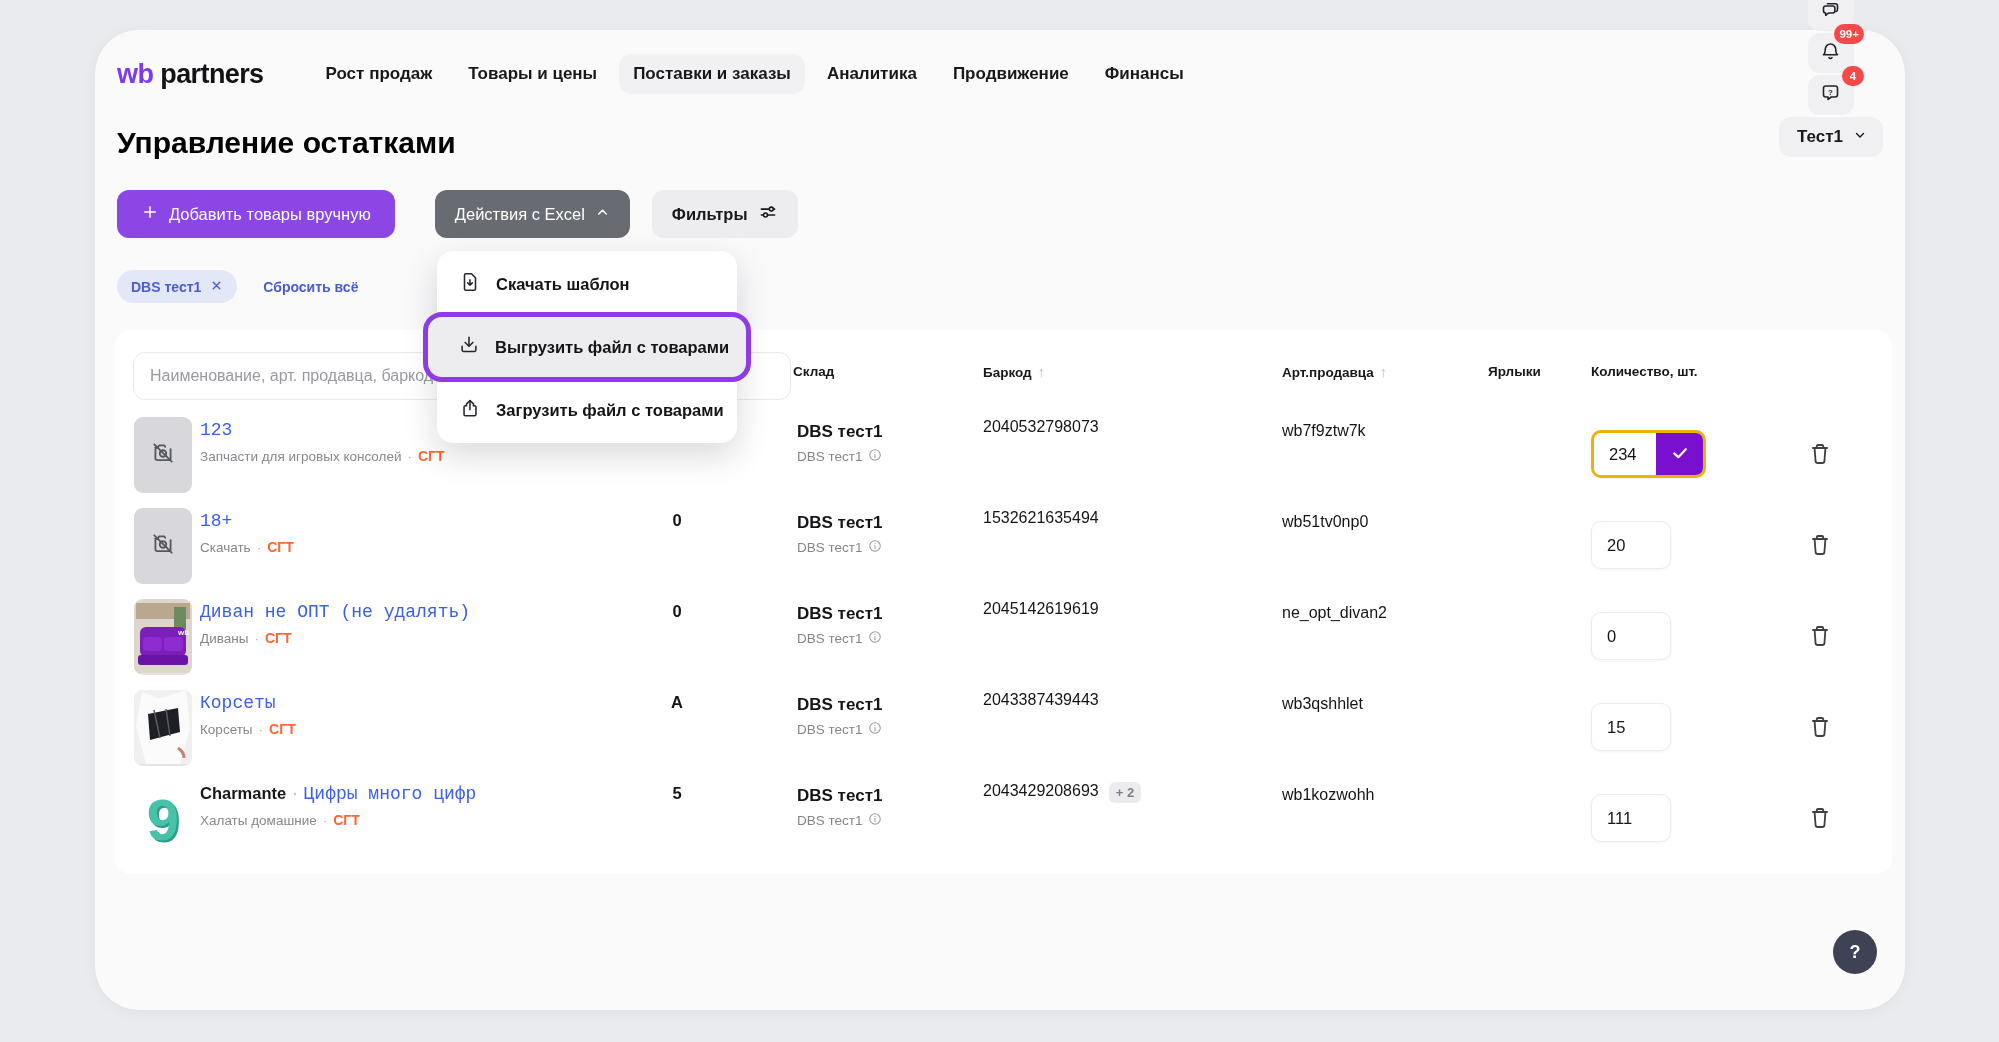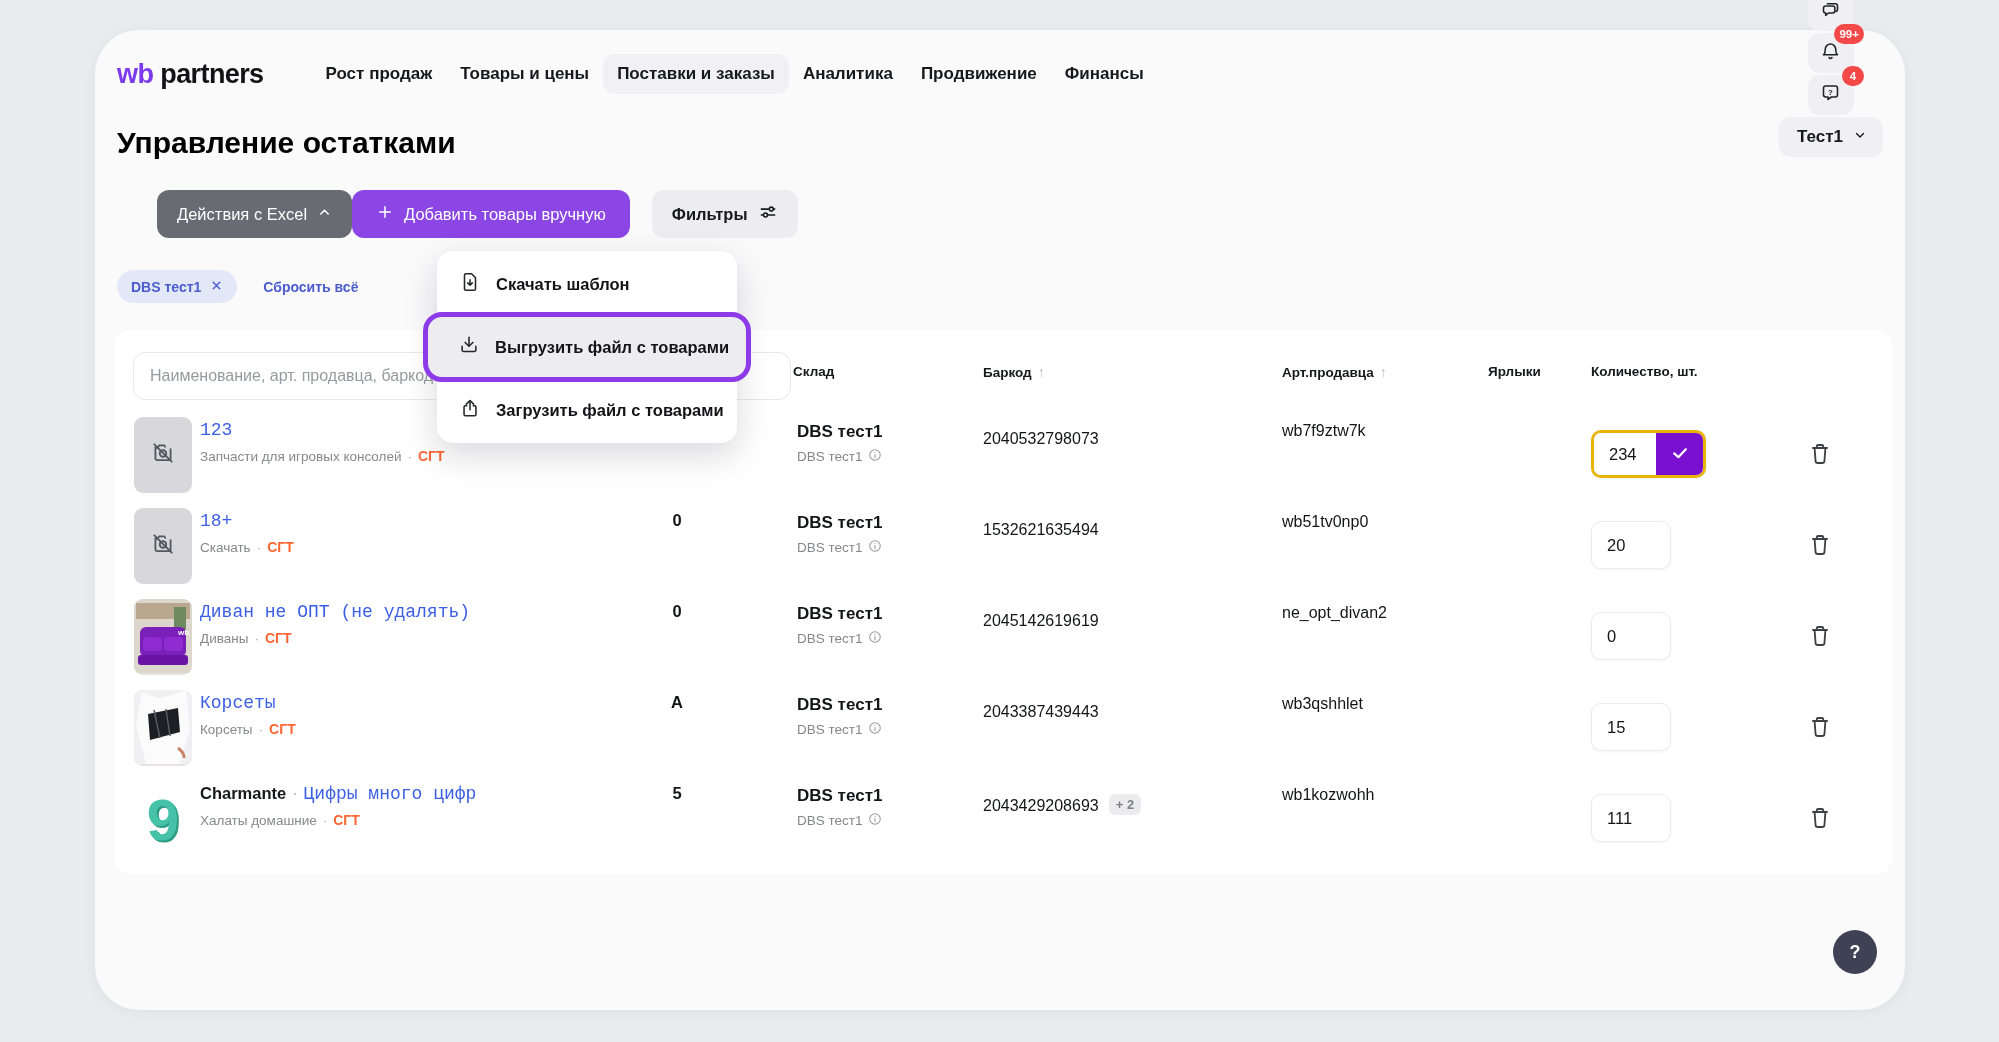--- a/index.html
+++ b/index.html
@@ -20,21 +20,21 @@
 
   
   .topbar {
     position:absolute; left:0; top:0; width:100%; height:88px;
     display:flex; align-items:center; padding:0 22px 0 22px;
     background:transparent;
   }
   .logo { display:flex; align-items:baseline; gap:7px; font-weight:800; font-size:27px; letter-spacing:-.6px; }
   .logo .wb { color:#7c3bec; }
   .logo .partners { color:#131316; }
-  .nav { display:flex; align-items:center; margin-left:48px; }
+  .nav { display:flex; align-items:center; margin-left:48px; gap:8px; }
   .nav-item {
     font-size:17px; font-weight:700; color:#17181a; padding:10px 14px; border-radius:12px;
     white-space:nowrap; cursor:pointer;
   }
   .nav-item.active { background:#f1f1f4; }
   .topbar-right { margin-left:auto; display:flex; align-items:center; gap:2px;flex-direction:column; }
   .icon-btn {
     position:relative; width:46px; height:40px; border-radius:12px; background:#f0f0f3;
     display:flex; align-items:center; justify-content:center; cursor:pointer; border:none;
   }
@@ -104,21 +104,21 @@
   .prod-link { font-size:18px; font-weight:500; color:#3b5fe5; text-decoration:none; cursor:pointer;font-family:Liberation Mono, monospace; }
   .cell-cat { position:absolute; left:85px; top:38px; font-size:13.5px; color:#87888d; white-space:nowrap; }
   .dot-sep { color:#a8a9ae; margin:0 6px; }
   .tag-sgt { font-size:14px; font-weight:700; color:#ff6633; }
 
   .cell-stock { position:absolute; left:520px; top:10px; width:84px; text-align:center; font-size:16.5px; font-weight:600; color:#141519; }
   .cell-wh { position:absolute; left:682px; top:12px; }
   .wh-main { font-size:17px; font-weight:700; color:#141519; }
   .wh-sub { margin-top:6px; font-size:13.5px; color:#85868b; display:flex; align-items:center; gap:5px; }
   .wh-sub svg { width:14px; height:14px; stroke:#9a9ba1; }
-  .cell-barcode { position:absolute; left:868px; top:20px; font-size:16px; font-weight:500; color:#141519; display:flex; align-items:flex-end; gap:10px; }
+  .cell-barcode { position:absolute; left:868px; top:8px; font-size:16px; font-weight:500; color:#141519; display:flex; align-items:flex-start; gap:10px; }
   .extra-badge { background:#ececef; color:#7d7f85; font-size:13px; font-weight:600; border-radius:6px; padding:3px 7px; }
   .cell-article { position:absolute; left:1167px; top:12px; font-size:16px; font-weight:500; color:#141519; }
 
   .qty-box {
     position:absolute; left:1476px; top:20px; width:80px; height:48px;
     border:1px solid #ececee; border-radius:10px; background:#fff;
     box-shadow:0 1px 3px rgba(0,0,0,.05);
     font-family:inherit; font-size:16.5px; color:#141519; padding:0 0 0 15px; outline:none;
   }
   .qty-group {
@@ -208,35 +208,35 @@
                 <path d="m6 9.5 6 6 6-6"></path>
               </svg>
           </span>
         </button>
       </div>
     </div>
 
     <h1 class="page-title">Управление остатками</h1>
 
     <div class="toolbar">
+      <button class="btn btn-primary">
+        <span>
+          <svg viewBox="0 0 24 24" fill="none" stroke-width="2" stroke-linecap="round">
+              <path d="M12 5v14M5 12h14"></path>
+            </svg>
+        </span>
+        <span>Добавить товары вручную</span>
+      </button>
       <button class="btn btn-dark">
         <span>Действия с Excel</span>
         <span>
           <svg viewBox="0 0 24 24" fill="none" stroke-width="2.4" stroke-linecap="round" stroke-linejoin="round">
               <path d="m6 14.5 6-6 6 6"></path>
             </svg>
         </span>
-      </button>
-      <button class="btn btn-primary">
-        <span>
-          <svg viewBox="0 0 24 24" fill="none" stroke-width="2" stroke-linecap="round">
-              <path d="M12 5v14M5 12h14"></path>
-            </svg>
-        </span>
-        <span>Добавить товары вручную</span>
       </button>
       <button class="btn btn-light">
         <span>Фильтры</span>
         <span>
           <svg viewBox="0 0 24 24" fill="none" stroke-width="1.9" stroke-linecap="round">
             <line x1="4" y1="8.5" x2="12.5" y2="8.5"></line>
               <circle cx="16" cy="8.5" r="2.4"></circle>
               <line x1="18.4" y1="8.5" x2="20" y2="8.5"></line>
             <line x1="4" y1="15.5" x2="6.5" y2="15.5"></line>
               <circle cx="9" cy="15.5" r="2.4"></circle>

